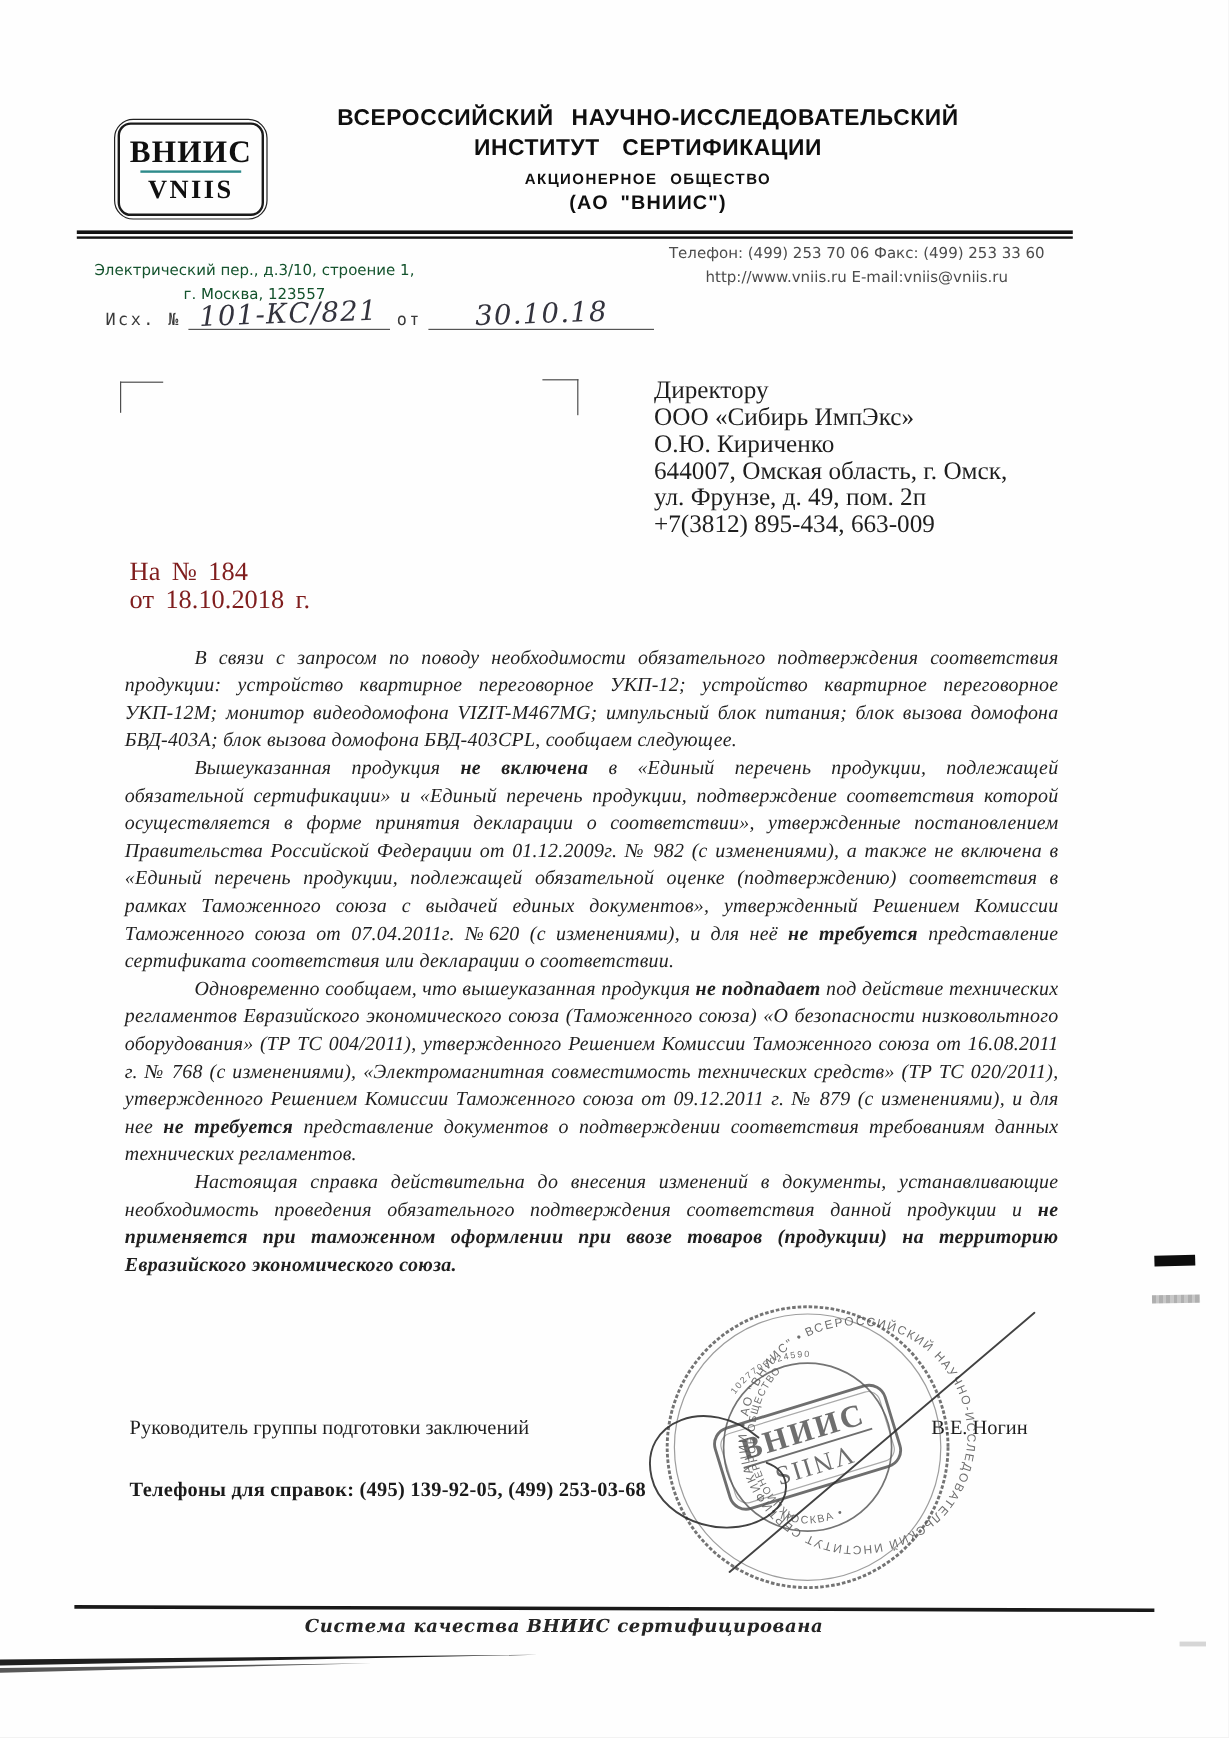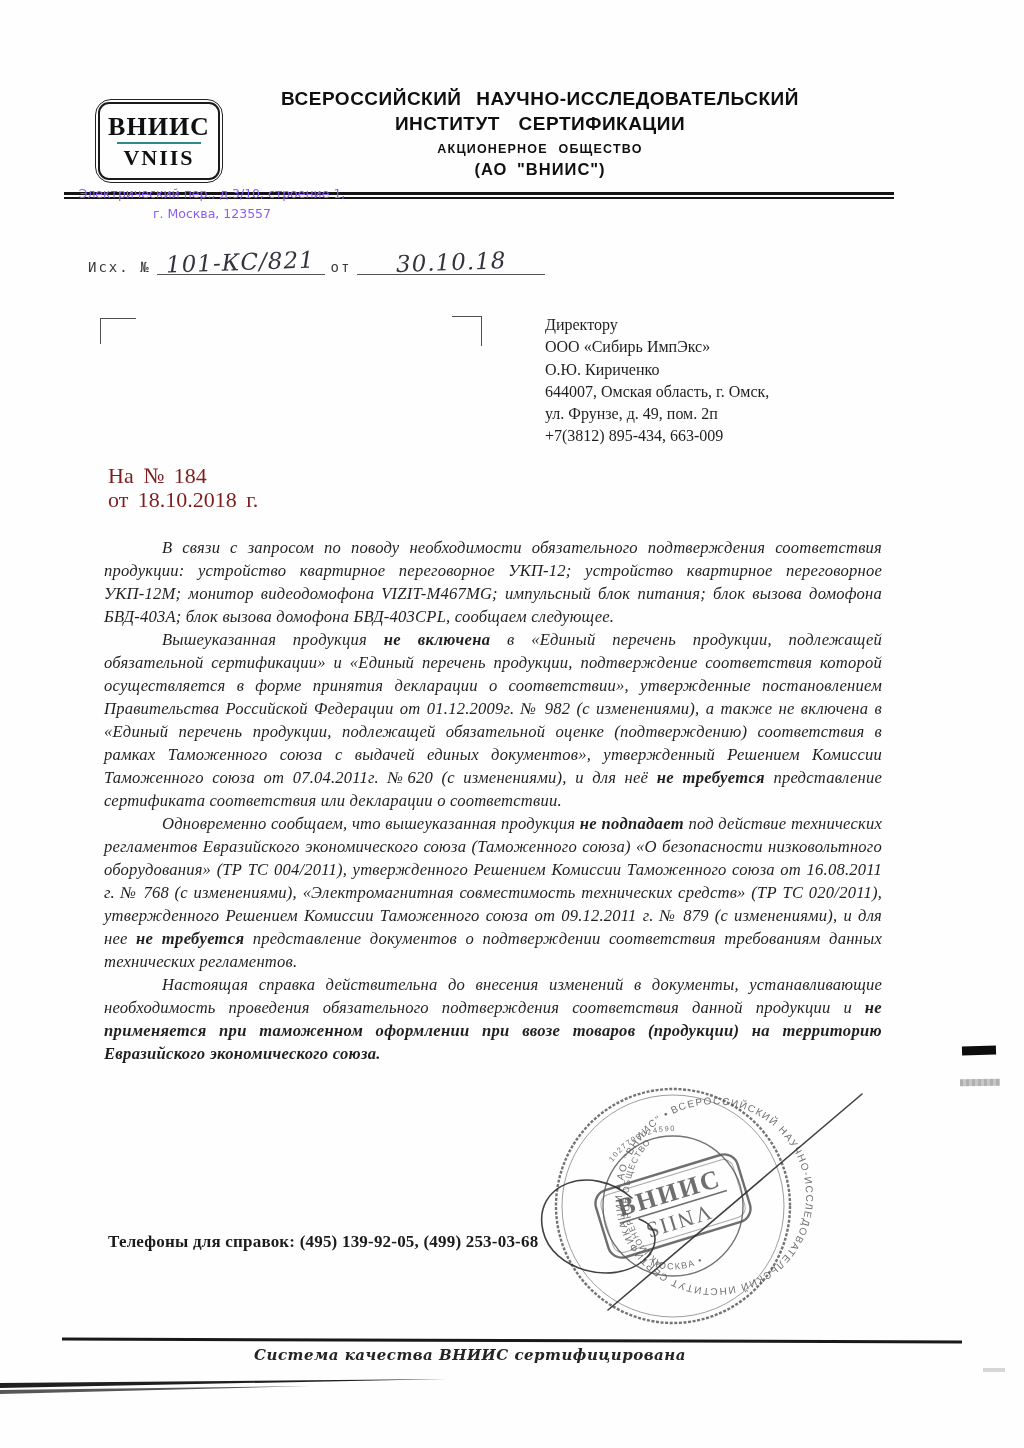--- a/index.html
+++ b/index.html
@@ -19,36 +19,36 @@
   }
   .logo-ru{font-family:"Liberation Serif",serif;font-weight:bold;font-size:26px;letter-spacing:1px;line-height:28px;color:#101010;}
   .logo-divider{width:84px;border-top:2.5px solid #2e8b8b;margin:1px 0 2px 0;}
   .logo-en{font-family:"Liberation Serif",serif;font-weight:bold;font-size:22px;letter-spacing:2px;line-height:23px;color:#101010;}
   .org-title{position:absolute;left:255px;top:86px;width:570px;text-align:center;font-family:"Liberation Sans",sans-serif;color:#0f0f0f;}
   .org-t1{font-size:19px;font-weight:bold;letter-spacing:.5px;word-spacing:9px;line-height:25px;}
   .org-t2{font-size:19px;font-weight:bold;letter-spacing:.5px;word-spacing:13px;line-height:25px;}
   .org-t3{font-size:12.5px;font-weight:bold;letter-spacing:1.2px;word-spacing:6px;line-height:18px;margin-top:4px;}
   .org-t4{font-size:16.5px;font-weight:bold;letter-spacing:1px;word-spacing:4px;line-height:20px;margin-top:1px;}
   .head-rule{position:absolute;left:64px;top:192px;width:830px;height:7px;border-top:3px solid #141414;border-bottom:2px solid #141414;box-sizing:border-box;}
-  .addr-left{position:absolute;left:62px;top:184px;width:300px;text-align:center;font-family:"DejaVu Sans",sans-serif;font-size:12.5px;line-height:20px;color:#8b5cf6;}
+  .addr-left{position:absolute;left:62px;top:215px;width:300px;text-align:center;font-family:"DejaVu Sans",sans-serif;font-size:12.5px;line-height:20px;color:#14532d;}
   .addr-right{position:absolute;left:528px;top:201px;width:372px;text-align:center;font-family:"DejaVu Sans",sans-serif;font-size:12.5px;line-height:20px;color:#4c4c4c;}
   
   .ref-out{position:absolute;left:88px;top:250px;display:flex;align-items:flex-end;font-family:"DejaVu Sans Mono",monospace;font-size:14px;letter-spacing:2px;color:#3a3a3a;}
   .hand{
     font-family:"DejaVu Serif",serif;font-style:italic;font-size:23px;letter-spacing:1px;
     color:#33333d;transform:rotate(-2deg);display:inline-block;line-height:24px;
   }
   .uline{display:inline-block;border-bottom:1.5px solid #555;text-align:center;margin:0 6px;}
   .u1{width:168px;}
   .u2{width:188px;}
   
   .corner{position:absolute;box-sizing:border-box;}
   .corner-left{left:100px;top:318px;width:36px;height:26px;border-top:1.5px solid #4e4e4e;border-left:1.5px solid #4e4e4e;}
   .corner-right{left:452px;top:316px;width:30px;height:30px;border-top:1.5px solid #4e4e4e;border-right:1.5px solid #4e4e4e;}
-  .recipient{position:absolute;left:545px;top:314px;font-size:16px;line-height:22.3px;color:#1e1e1e;}
+  .recipient{position:absolute;left:545px;top:314px;font-size:21px;line-height:22.3px;color:#1e1e1e;}
   .ref-in{position:absolute;left:108px;top:464px;font-size:22px;line-height:24px;color:#7f1d1d;word-spacing:4px;}
   
   .body{position:absolute;left:104px;top:536px;width:778px;font-size:16.6px;line-height:23px;letter-spacing:.2px;text-align:justify;color:#1f1f1f;}
   .body p{margin:0;text-indent:58px;font-style:italic;}
   .body b{letter-spacing:.3px;}
   
   .sign-row{position:absolute;left:108px;top:1180px;width:778px;font-size:17px;color:#1f1f1f;}
   .sign-name{position:absolute;left:668px;top:0;}
   .phones{position:absolute;left:108px;top:1228px;font-size:17px;font-weight:bold;line-height:27.5px;color:#1b1b1b;letter-spacing:.2px;}
   
@@ -82,20 +82,24 @@
     <div class="org-t3">АКЦИОНЕРНОЕ ОБЩЕСТВО</div>
     <div class="org-t4">(АО "ВНИИС")</div>
   </div>
 
   <div class="head-rule"></div>
 
   <div class="addr-left">
     <div>Электрический пер., д.3/10, строение 1,</div>
     <div>г. Москва, 123557</div>
   </div>
+  <div class="addr-right">
+    <div>Телефон: (499) 253 70 06  Факс: (499) 253 33 60</div>
+    <div>http://www.vniis.ru  E-mail:vniis@vniis.ru</div>
+  </div>
 
   <div class="ref-out">
     <span>Исх. №</span>
     <span class="uline u1"><span class="hand">101-КС/821</span></span>
     <span>от</span>
     <span class="uline u2"><span class="hand">30.10.18</span></span>
   </div>
 
   <div class="corner corner-left"></div>
   <div class="corner corner-right"></div>
@@ -114,20 +118,24 @@
     <div>от  18.10.2018 г.</div>
   </div>
 
   <div class="body">
       <p><span>В связи с запросом по поводу необходимости обязательного подтверждения соответствия продукции: устройство квартирное переговорное УКП-12; устройство квартирное переговорное УКП-12М; монитор видеодомофона VIZIT-M467MG; импульсный блок питания; блок вызова домофона БВД-403А; блок вызова домофона БВД-403CPL, сообщаем следующее.</span></p>
       <p><span>Вышеуказанная продукция </span><b>не включена</b><span> в «Единый перечень продукции, подлежащей обязательной сертификации» и «Единый перечень продукции, подтверждение соответствия которой осуществляется в форме принятия декларации о соответствии», утвержденные постановлением Правительства Российской Федерации от 01.12.2009г. № 982 (с изменениями), а также не включена в «Единый перечень продукции, подлежащей обязательной оценке (подтверждению) соответствия в рамках Таможенного союза с выдачей единых документов», утвержденный Решением Комиссии Таможенного союза от 07.04.2011г. №620 (с изменениями), и для неё </span><b>не требуется</b><span> представление сертификата соответствия или декларации о соответствии.</span></p>
       <p><span>Одновременно сообщаем, что вышеуказанная продукция </span><b>не подпадает</b><span> под действие технических регламентов Евразийского экономического союза (Таможенного союза) «О безопасности низковольтного оборудования» (ТР ТС 004/2011), утвержденного Решением Комиссии Таможенного союза от 16.08.2011 г. № 768 (с изменениями), «Электромагнитная совместимость технических средств» (ТР ТС 020/2011), утвержденного Решением Комиссии Таможенного союза от 09.12.2011 г. № 879 (с изменениями), и для нее </span><b>не требуется</b><span> представление документов о подтверждении соответствия требованиям данных технических регламентов.</span></p>
       <p><span>Настоящая справка действительна до внесения изменений в документы, устанавливающие необходимость проведения обязательного подтверждения соответствия данной продукции и </span><b>не применяется при таможенном оформлении при ввозе товаров (продукции) на территорию Евразийского экономического союза.</b></p>
     </div>
 
+  <div class="sign-row">
+    <span>Руководитель группы подготовки заключений</span>
+    <span class="sign-name">В.Е. Ногин</span>
+  </div>
   <div class="phones">
     <div>Телефоны для справок: (495) 139-92-05, (499) 253-03-68</div>
   </div>
 
   <svg class="stamp" viewBox="0 0 390 300" xmlns="http://www.w3.org/2000/svg">
     <defs>
       <path id="ringOuterPath" d="M 183,66 A 92,92 0 1 1 182.9,66.05" fill="none"></path>
       <path id="ringInnerPath" d="M 183,78 A 80,80 0 1 1 182.9,78.05" fill="none"></path>
       <path id="digitsPath" d="M 114,130 A 74,74 0 0 1 252,130" fill="none"></path>
       <path id="moscowPath" d="M 138,203 A 64,64 0 0 0 228,203" fill="none"></path>

